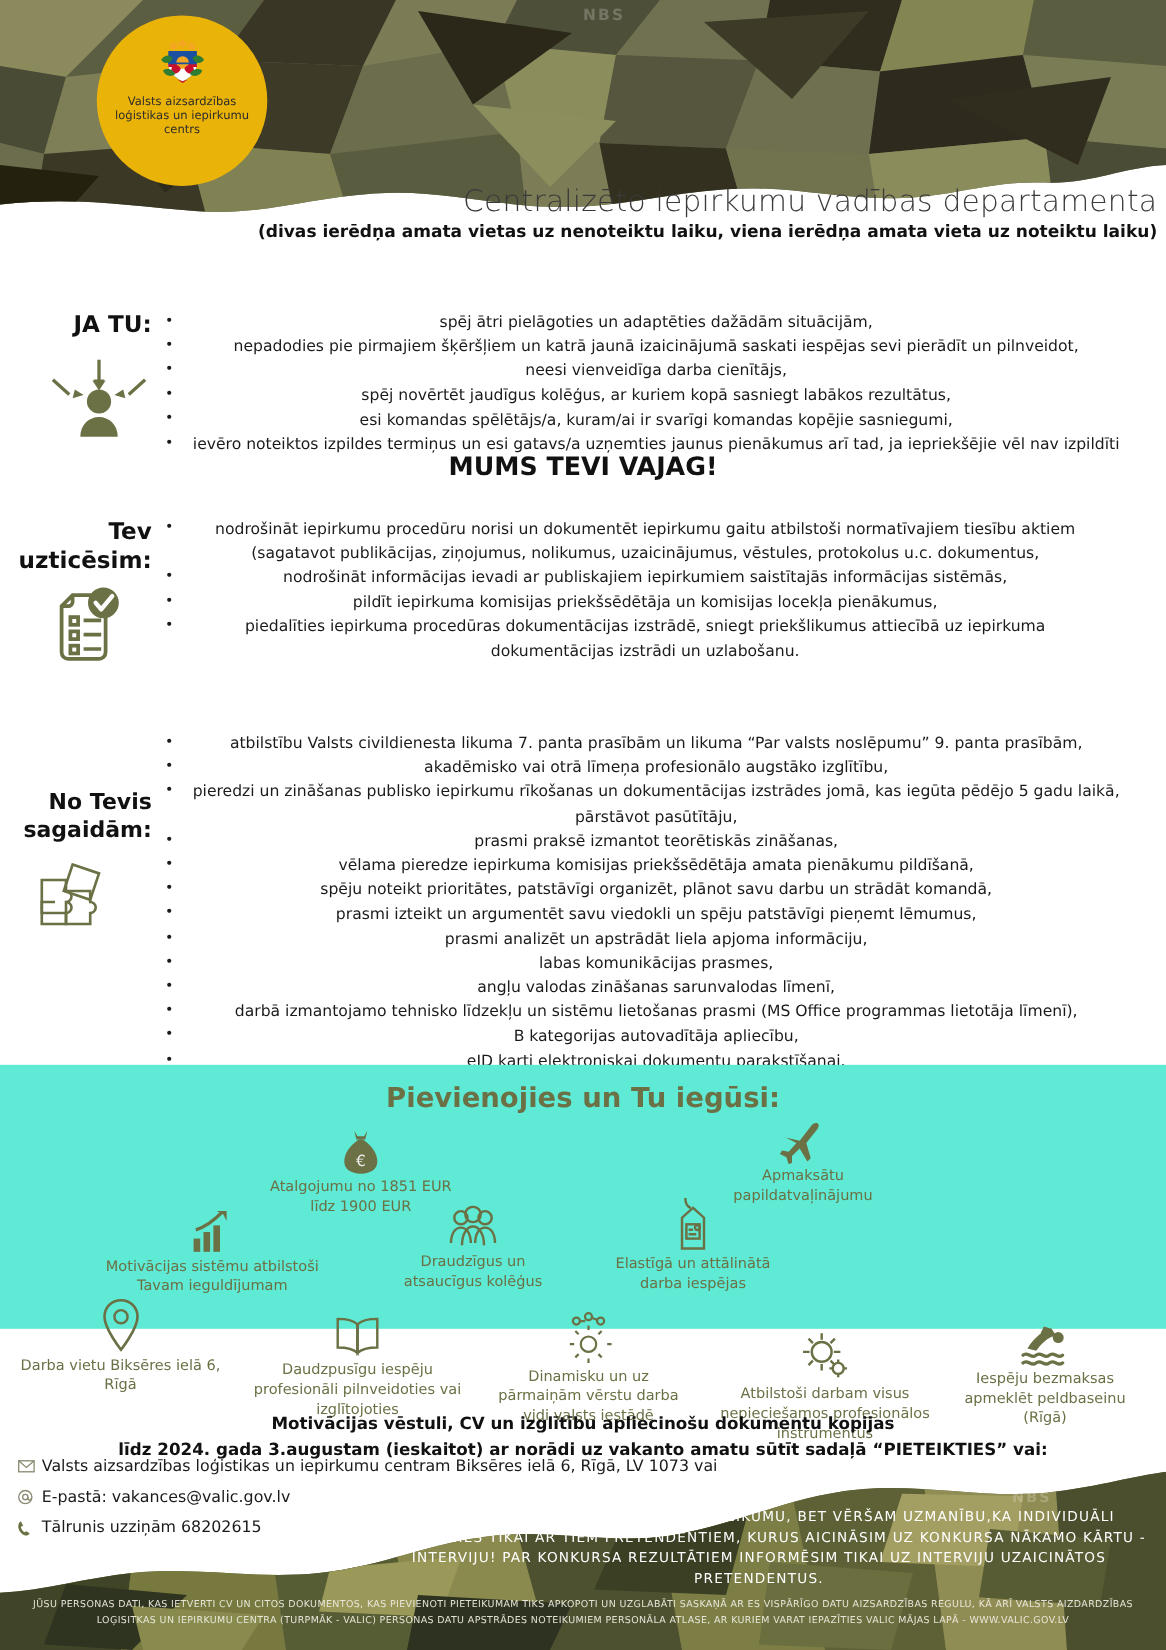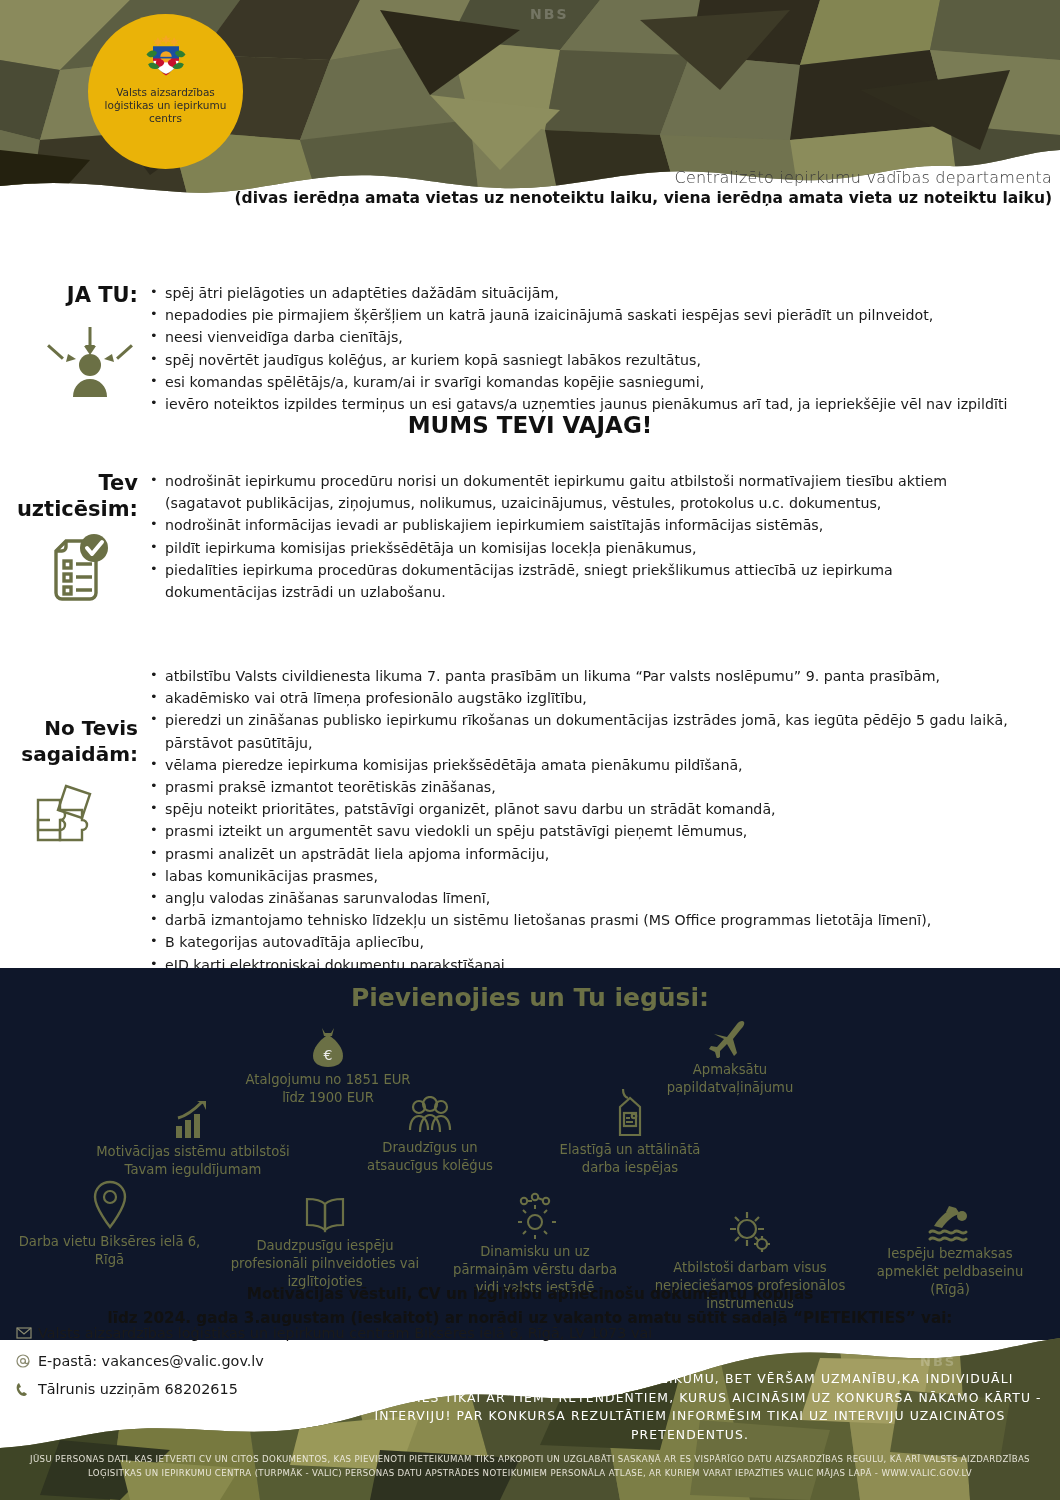--- a/index.html
+++ b/index.html
@@ -26,49 +26,50 @@
   .logo-text {
     font-size:10.5px; line-height:13px; color:#2c2c2c; text-align:center;
     font-family:"DejaVu Sans", sans-serif; margin-top:4px; width:130px;
   }
   .crest { width:52px; height:52px; }
 
   
   .title-block {
     position:absolute; right:8px; top:168px; width:1048px; text-align:right; z-index:6;
   }
-  .t-sub { font-size:16px; color:#3a3a3a; letter-spacing:.2px; font-family:"DejaVu Sans", sans-serif; font-weight:300;}
+  .t-sub { font-size:27px; color:#3a3a3a; letter-spacing:.2px; font-family:"DejaVu Sans", sans-serif; font-weight:300;}
   .t-main { font-size:35px; font-weight:bold; color:#111; letter-spacing:-.3px; line-height:44px; }
   .t-note { font-size:15.5px; font-weight:bold; color:#111; margin-top:2px; }
 
   
   .sec { position:absolute; display:flex; }
   .sec-label {
     width:148px; text-align:right; padding-right:10px; flex:0 0 148px;
     font-size:21px; font-weight:bold; color:#111; line-height:26px;
   }
   .sec-label.small { font-size:20px; }
   .sec-icon { position:absolute; }
   ul.blist { list-style:none; padding:0; margin:0; }
   ul.blist li {
     position:relative; padding-left:17px; font-size:14.2px; line-height:22.2px;
     color:#1a1a1a;
+    text-align:center;
   }
   ul.blist li::before {
     content:"\2022"; position:absolute; left:2px; top:-1px; font-size:13px; color:#1a1a1a;
   }
   .mums {
     position:absolute; left:0; width:1060px; text-align:center;
     font-size:23px; font-weight:bold; color:#111;
   }
 
   
   .benefits {
-    position:absolute; left:0; top:968px; width:1060px; height:372px;
-    background:#0f172a;
+    position:absolute; left:0; top:968px; width:1060px; height:240px;
+    background:#5eead4;
   }
   .ben-title {
     text-align:center; padding-top:15px; font-size:25px; color:#6b7045; font-weight:bold;
   }
   .ben-item { position:absolute; text-align:center; color:#6b7045; }
   .ben-item .lbl { font-size:13.2px; line-height:18px; color:#6b7045; }
   .ben-item svg { display:block; margin:0 auto 3px auto; }
 
   
   .apply {
@@ -234,22 +235,22 @@
 
   <div class="sec" style="left:0; top:665px; width:1060px;">
     <div class="sec-label small" style="padding-top:50px;">
       <div>No Tevis</div>
       <div>sagaidām:</div>
     </div>
     <ul class="blist" style="width:880px;">
       <li>atbilstību Valsts civildienesta likuma 7. panta prasībām un likuma “Par valsts noslēpumu” 9. panta prasībām,</li>
       <li>akadēmisko vai otrā līmeņa profesionālo augstāko izglītību,</li>
       <li>pieredzi un zināšanas publisko iepirkumu rīkošanas un dokumentācijas izstrādes jomā, kas iegūta pēdējo 5 gadu laikā, pārstāvot pasūtītāju,</li>
+      <li>prasmi praksē izmantot teorētiskās zināšanas,</li>
       <li>vēlama pieredze iepirkuma komisijas priekšsēdētāja amata pienākumu pildīšanā,</li>
-      <li>prasmi praksē izmantot teorētiskās zināšanas,</li>
       <li>spēju noteikt prioritātes, patstāvīgi organizēt, plānot savu darbu un strādāt komandā,</li>
       <li>prasmi izteikt un argumentēt savu viedokli un spēju patstāvīgi pieņemt lēmumus,</li>
       <li>prasmi analizēt un apstrādāt liela apjoma informāciju,</li>
       <li>labas komunikācijas prasmes,</li>
       <li>angļu valodas zināšanas sarunvalodas līmenī,</li>
       <li>darbā izmantojamo tehnisko līdzekļu un sistēmu lietošanas prasmi (MS Office programmas lietotāja līmenī),</li>
       <li>B kategorijas autovadītāja apliecību,</li>
       <li>eID karti elektroniskai dokumentu parakstīšanai.</li>
     </ul>
   </div>

